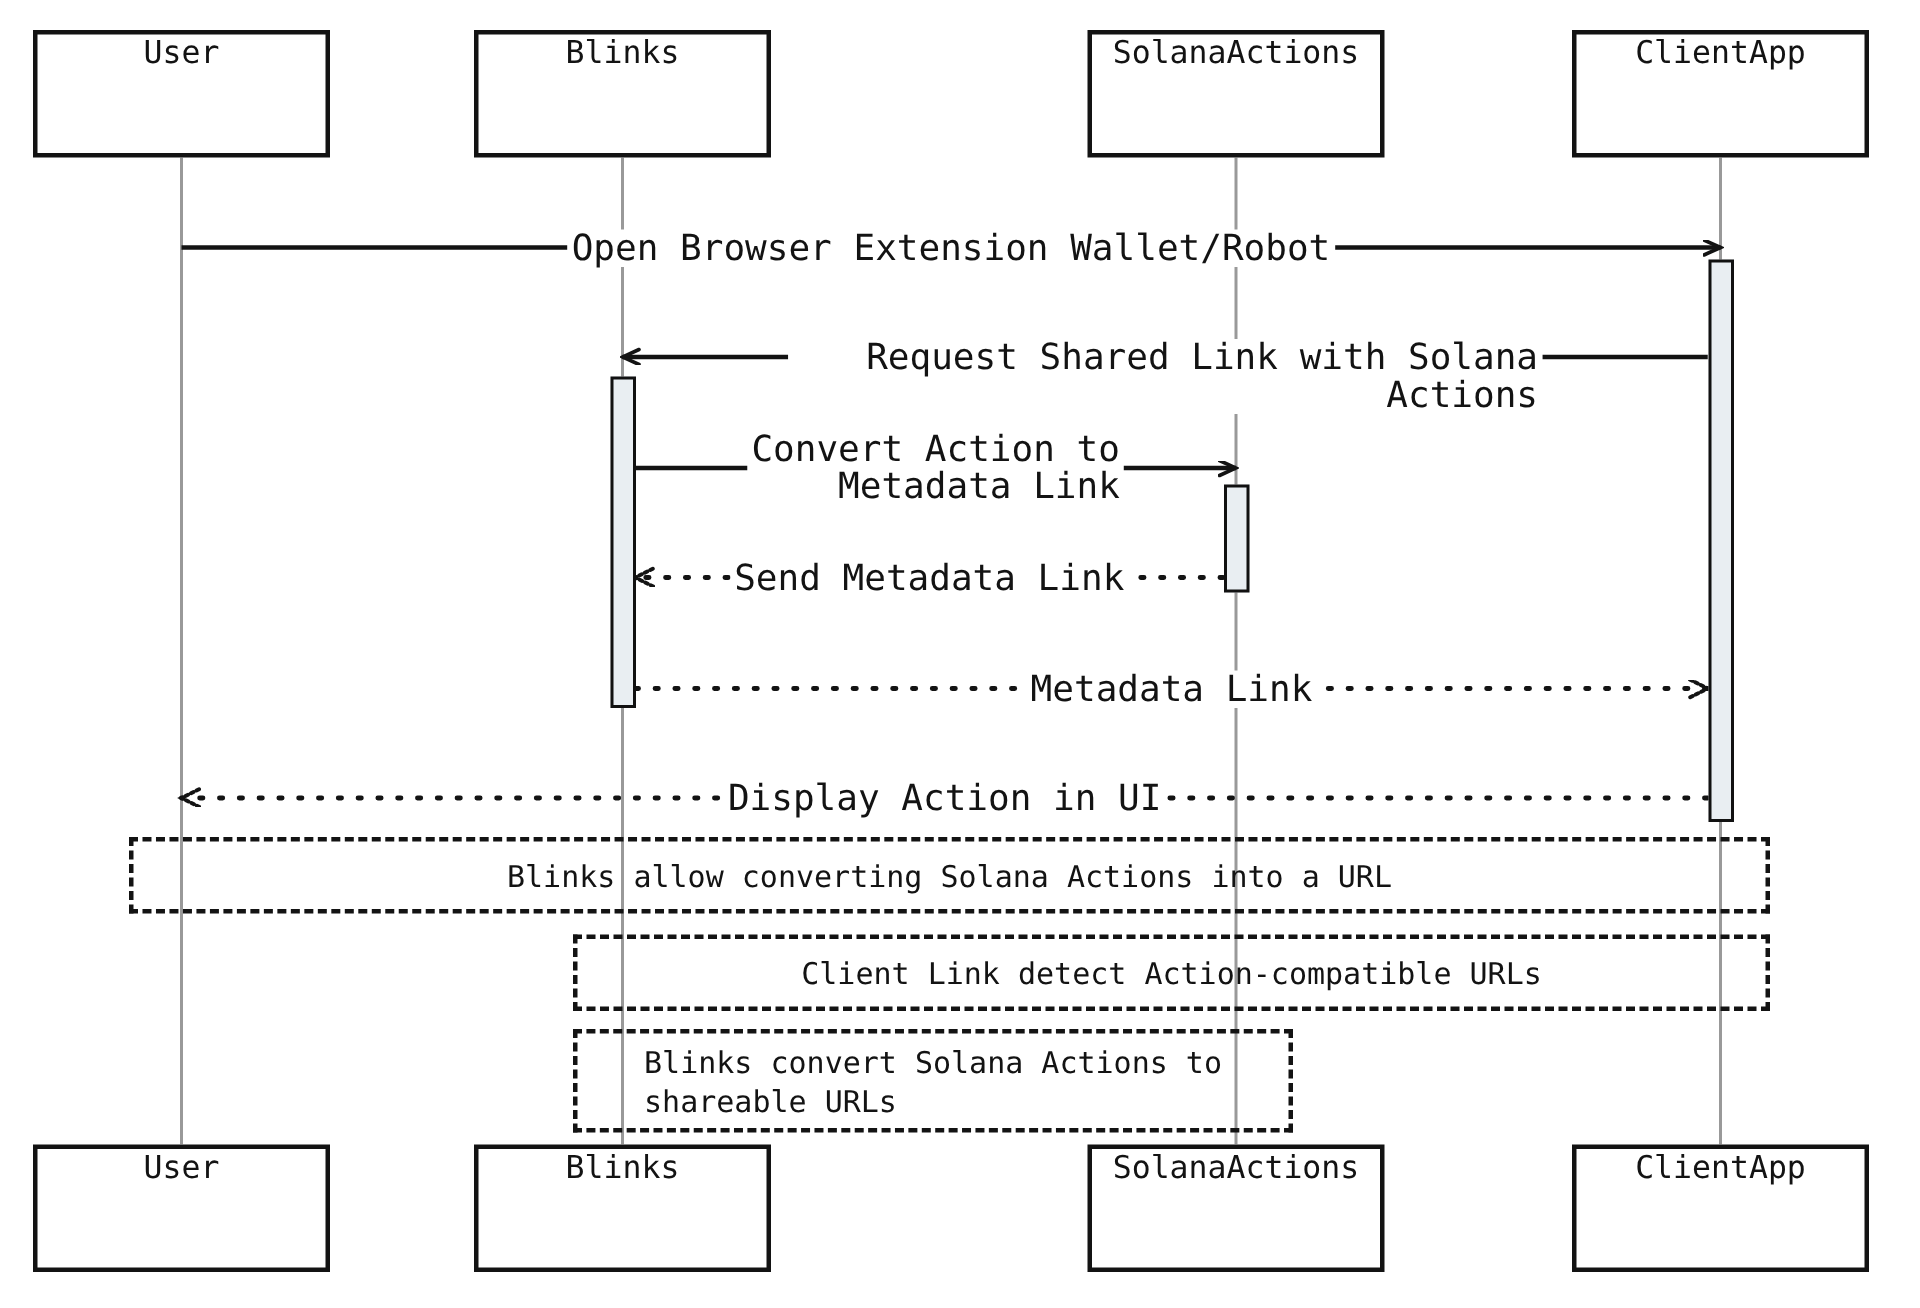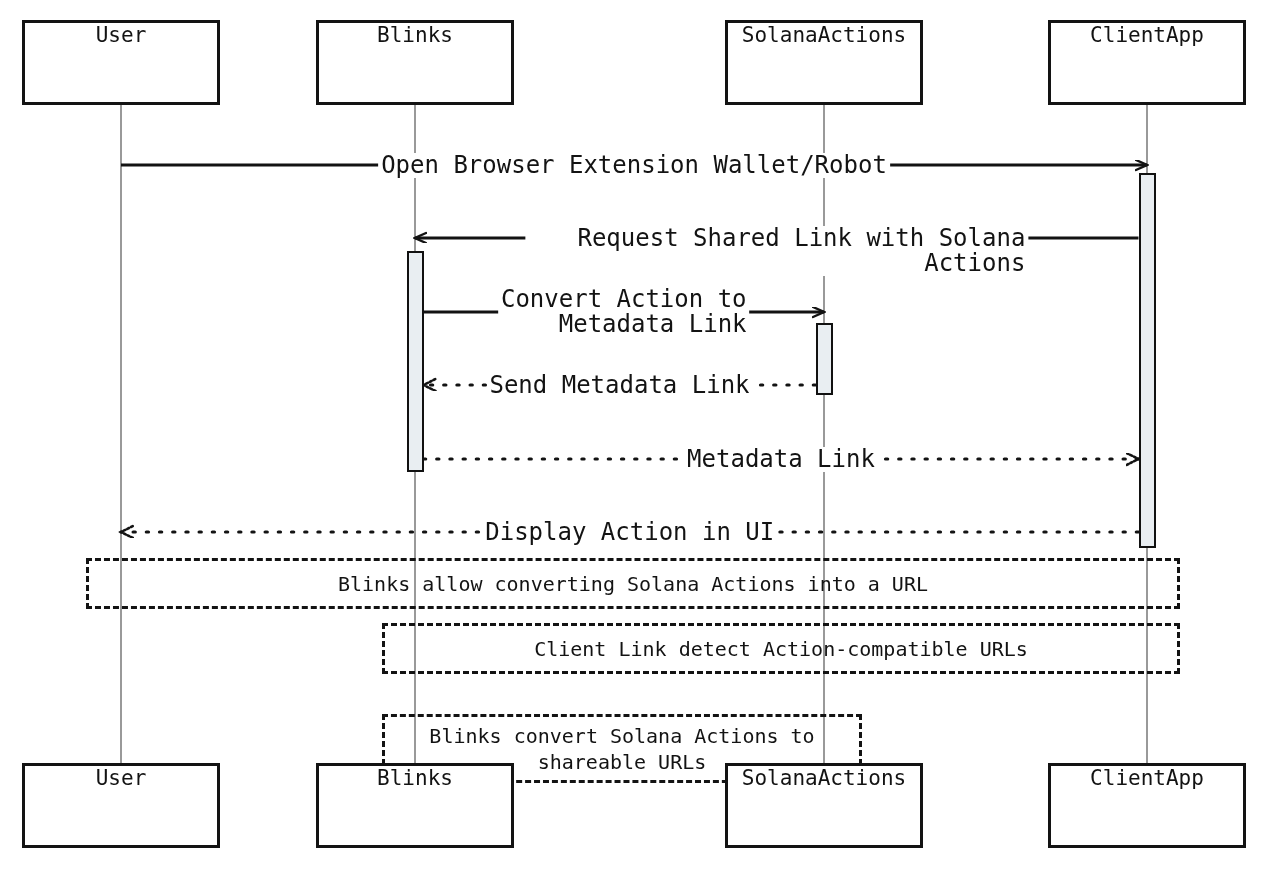--- a/index.html
+++ b/index.html
@@ -67,21 +67,21 @@
     background: transparent;
     box-sizing: border-box;
     display: flex;
     align-items: center;
     justify-content: center;
   }
   .note-text {
     font-family: "DejaVu Sans Mono", "Liberation Mono", monospace;
     font-size: 20px;
     color: #131313;
-    text-align: center;
+    text-align: left;
     line-height: 26px;
     white-space: pre-line;
   }
 </style>
 </head>
 <body>
 
 <div id="diagram-root">
 
   <svg id="diagram-svg" viewBox="0 0 1280 872" xmlns="http://www.w3.org/2000/svg">
@@ -143,21 +143,21 @@
       <div class="msg-label" style="left: 0px; top: 446.5px; width: 1280px; height: 25px; background: transparent; pointer-events: none;"><span style="background: rgb(255, 255, 255); padding: 0px 3px; display: inline-block; white-space: pre-line; position: absolute; left: 781px; top: 0px; transform: translateX(-50%); text-align: center;">Metadata Link</span></div>
       <div class="msg-label" style="left: 0px; top: 519.5px; width: 1280px; height: 25px; background: transparent; pointer-events: none;"><span style="background: rgb(255, 255, 255); padding: 0px 3px; display: inline-block; white-space: pre-line; position: absolute; left: 629.75px; top: 0px; transform: translateX(-50%); text-align: center;">Display Action in UI</span></div>
     </div>
   <div id="notes">
       <div class="note-box" style="left: 86px; top: 558px; width: 1094px; height: 51px;">
         <div class="note-text">Blinks allow converting Solana Actions into a URL</div>
       </div>
       <div class="note-box" style="left: 382px; top: 623px; width: 798px; height: 51px;">
         <div class="note-text">Client Link detect Action-compatible URLs</div>
       </div>
-      <div class="note-box" style="left: 382px; top: 714px; width: 480px; height: 69px;">
+      <div class="note-box" style="left: 382px; top: 686px; width: 480px; height: 69px;">
         <div class="note-text">Blinks convert Solana Actions to
 shareable URLs</div>
       </div>
     </div>
   <div id="bottom-participants">
       <div class="participant-box" style="left: 22px; top: 763px; width: 198px; height: 85px;">
         <span class="participant-label">User</span>
       </div>
       <div class="participant-box" style="left: 316px; top: 763px; width: 198px; height: 85px;">
         <span class="participant-label">Blinks</span>

